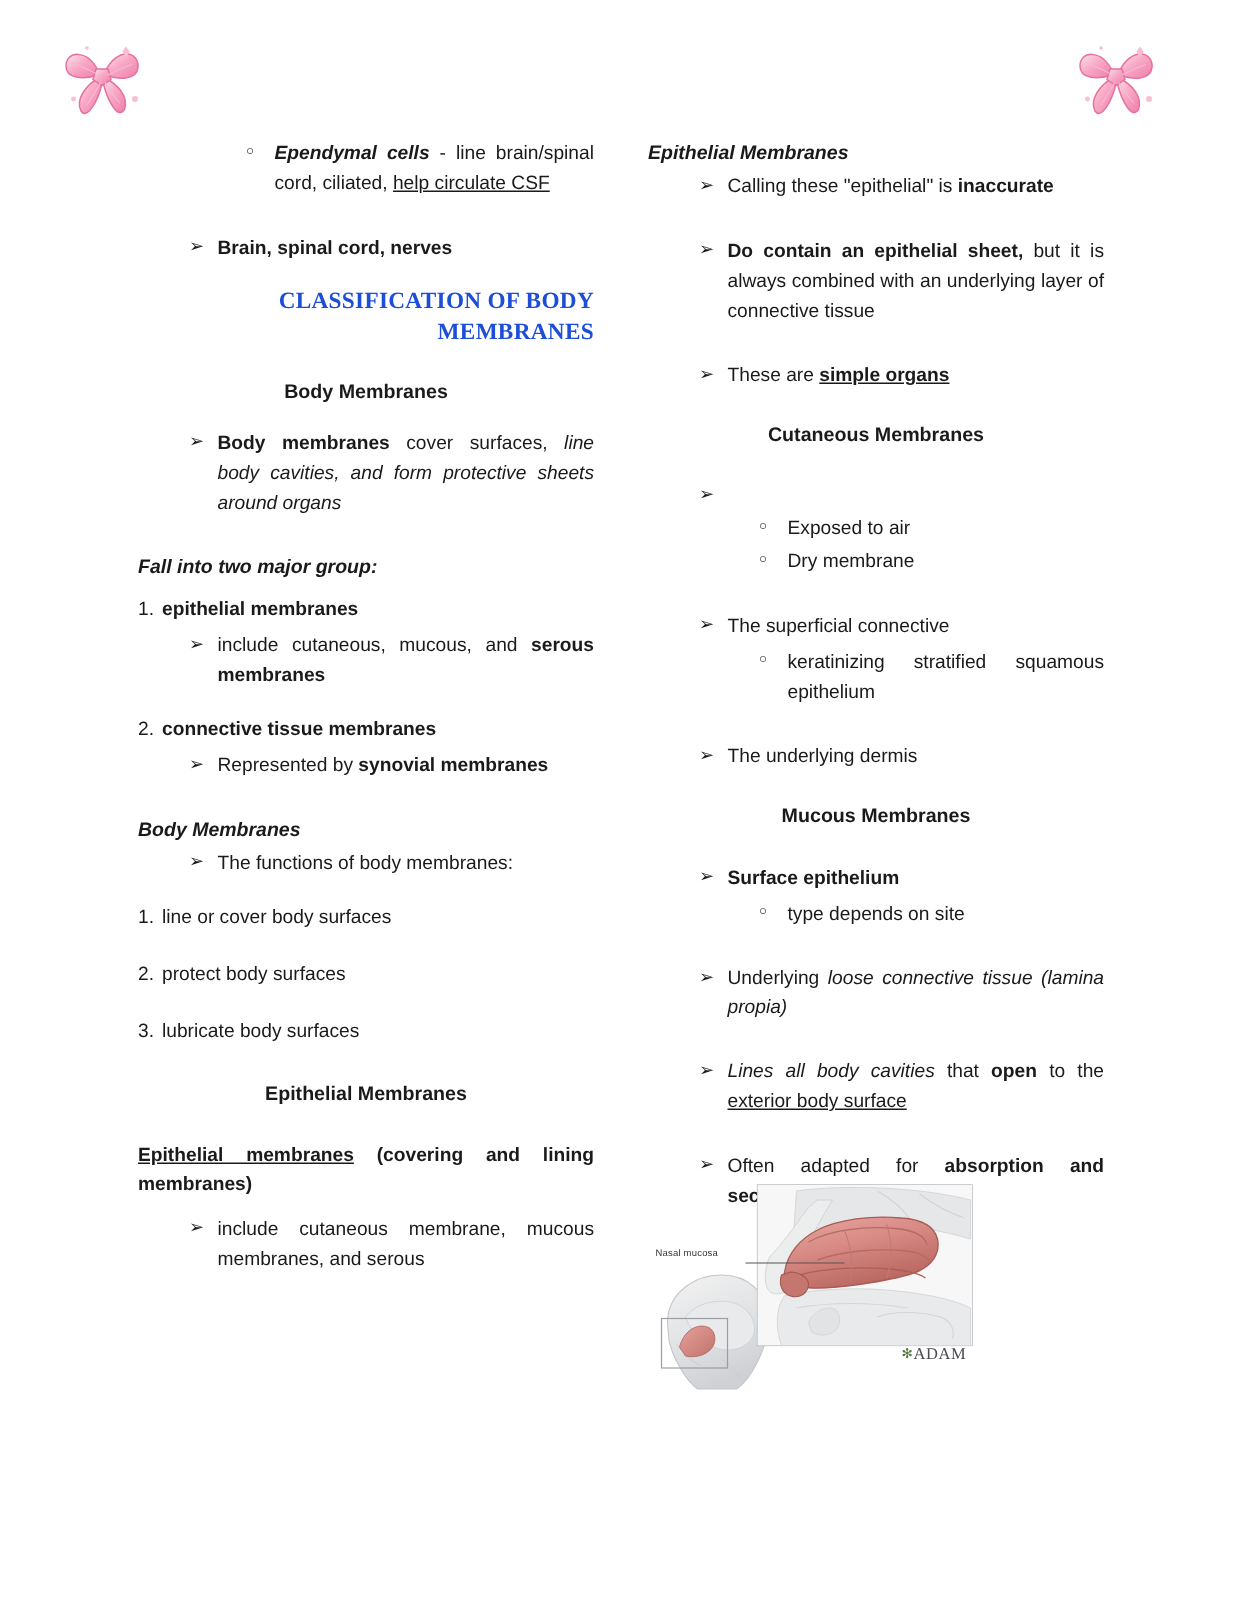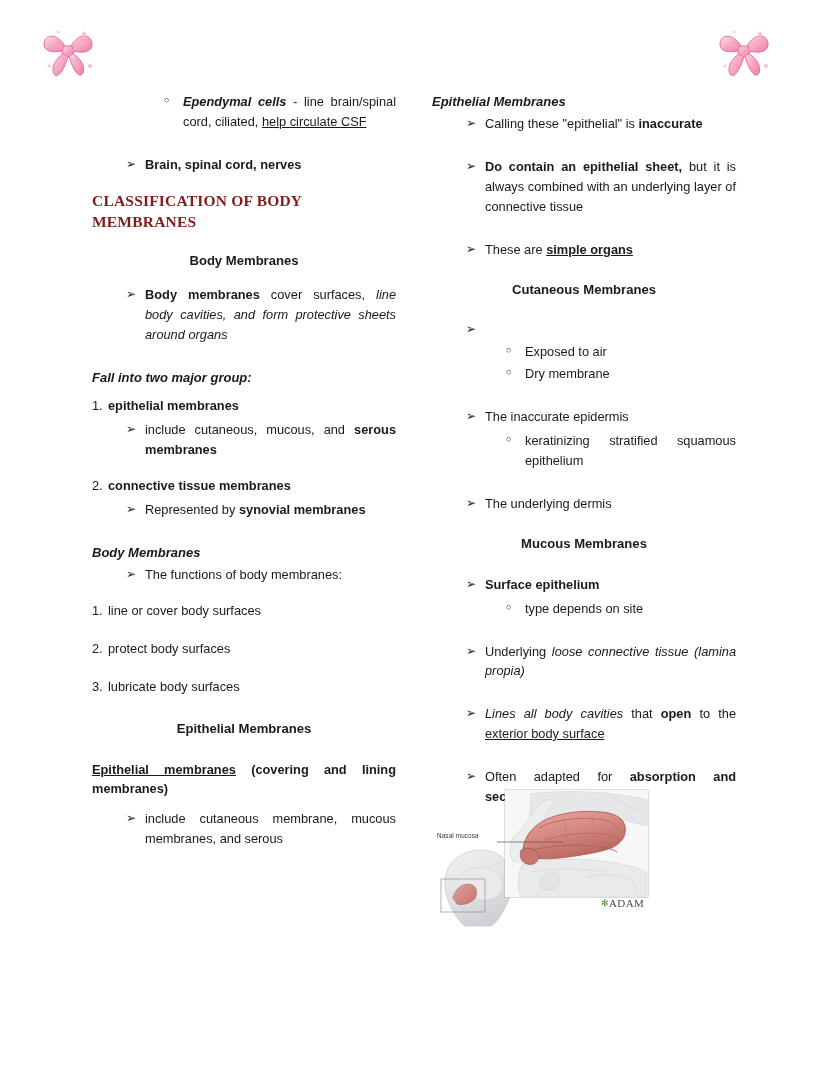--- a/index.html
+++ b/index.html
@@ -38,25 +38,25 @@
   .col-right { left: 432px; }
 
   
   .blk { margin: 0 0 10px 0; }
   .gap-sm { height: 6px; }
   .gap-md { height: 13px; }
   .just   { text-align: justify; text-justify: inter-word; }
 
   
   .h-pink {
-    color: #7f1d1d;
+    color: #1d4ed8;
     font-family: "Liberation Serif", serif;
     font-weight: bold;
     font-size: 15.5px;
-    text-align: left;
+    text-align: right;
     line-height: 1.35;
     letter-spacing: .2px;
     margin: 16px 0 18px 0;
   }
   .h-center {
     text-align: center;
     font-weight: bold;
     font-size: 13.1px;
     margin: 14px 0 14px 0;
   }
@@ -314,21 +314,21 @@
     </div>
     <div class="row lvl2">
       <span class="mk">○</span>
       <span class="bodytext">Dry membrane</span>
     </div>
 
     <div class="gap-md"></div>
 
     <div class="row lvl1" style="margin-bottom:4px">
       <span class="mk">➢</span>
-      <span class="bodytext">The inaccurate epidermis</span>
+      <span class="bodytext">The superficial connective</span>
     </div>
     <div class="row lvl2">
       <span class="mk">○</span>
       <span class="bodytext just">keratinizing stratified squamous epithelium</span>
     </div>
 
     <div class="gap-md"></div>
 
     <div class="row lvl1">
       <span class="mk">➢</span>

